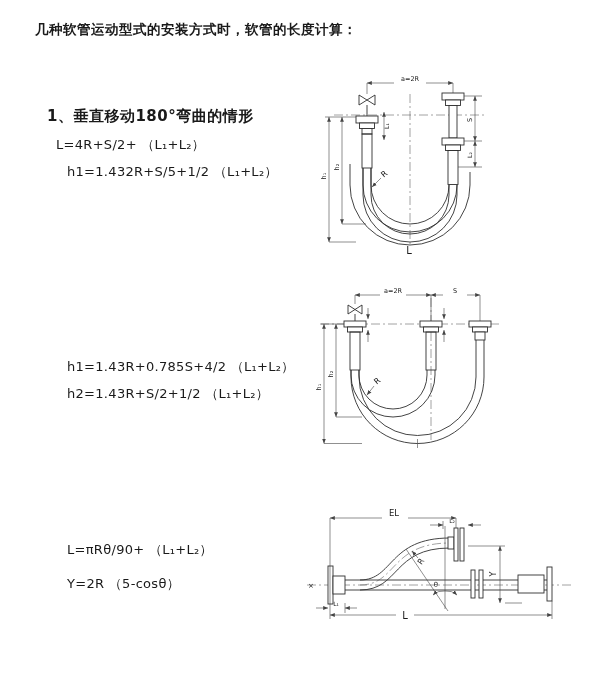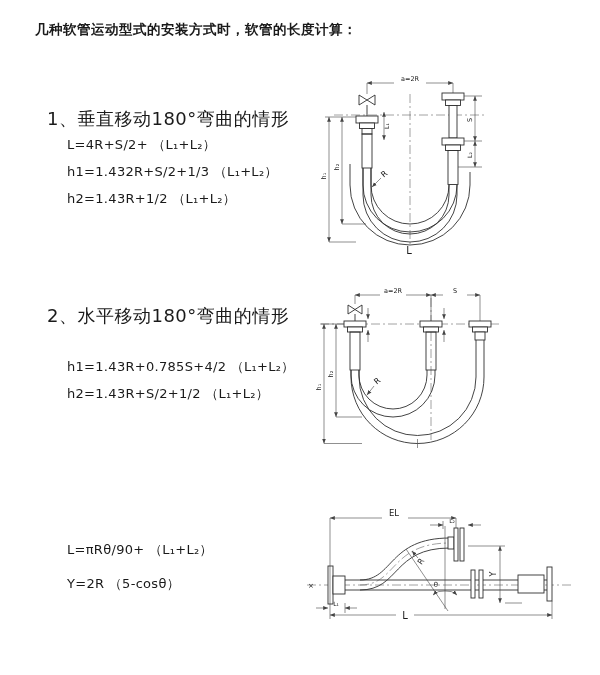--- a/index.html
+++ b/index.html
@@ -1,40 +1,38 @@
 <!DOCTYPE html>
 <html><head>
 <meta charset="utf-8">
 <style>
   html,body{margin:0;padding:0;background:#ffffff;}
   .page{position:relative;width:600px;height:675px;background:#ffffff;overflow:hidden;
         font-family:"DejaVu Sans","Liberation Sans",sans-serif;color:#1a1a1a;}
   .title{position:absolute;left:35px;top:21px;font-size:13.5px;font-weight:600;letter-spacing:.5px;white-space:nowrap;}
-  .sec-heading{position:absolute;font-size:18px;font-weight:400;letter-spacing:.5px;white-space:nowrap;}
+  .sec-heading{position:absolute;font-size:15px;font-weight:700;letter-spacing:.5px;white-space:nowrap;}
   .formula{position:absolute;font-size:13px;font-weight:500;letter-spacing:.3px;white-space:nowrap;}
   svg{position:absolute;}
   svg text{font-family:"DejaVu Sans","Liberation Sans",sans-serif;fill:#1a1a1a;}
   .obj{stroke:#2f2f2f;stroke-width:.9;fill:none;}
   .objf{stroke:#2f2f2f;stroke-width:.9;fill:#ffffff;}
   .dim{stroke:#444444;stroke-width:.6;fill:none;}
   .cl{stroke:#555555;stroke-width:.55;fill:none;stroke-dasharray:9 3 2 3;}
 </style>
 </head>
 <body>
 
 <div class="page">
 
   <div class="title">几种软管运动型式的安装方式时，软管的长度计算：</div>
 
   <div class="sec-heading" style="left:47px;top:107px">1、垂直移动180°弯曲的情形</div>
-  <div class="formula" style="left:67px;top:136px">L=4R+S/2+ （L₁+L₂）</div>
-  <div class="formula" style="left:67px;top:163px">h1=1.432R+S/2+1/3 （L₁+L₂）</div>
-  <div class="formula" style="left:67px;top:190px">h2=1.43R+1/2 （L₁+L₂）</div>
-
-  <div class="sec-heading" style="left:47px;top:304px">2、水平移动180°弯曲的情形</div>
+  <div class="formula" style="left:56px;top:136px">L=4R+S/2+ （L₁+L₂）</div>
+  <div class="formula" style="left:67px;top:163px">h1=1.432R+S/5+1/2 （L₁+L₂）</div>
+
   <div class="formula" style="left:67px;top:358px">h1=1.43R+0.785S+4/2 （L₁+L₂）</div>
   <div class="formula" style="left:67px;top:385px">h2=1.43R+S/2+1/2 （L₁+L₂）</div>
 
   <div class="formula" style="left:67px;top:541px">L=πRθ/90+ （L₁+L₂）</div>
   <div class="formula" style="left:67px;top:575px">Y=2R （5-cosθ）</div>
 
   <svg style="left:312px;top:64px" width="260" height="195" viewBox="0 0 260 195">
     <defs>
       <marker id="a1" viewBox="0 0 10 8" refX="10" refY="4" markerWidth="8" markerHeight="8" orient="auto-start-reverse">
         <path d="M0,0 L10,4 L0,8 z" fill="#444"></path>

